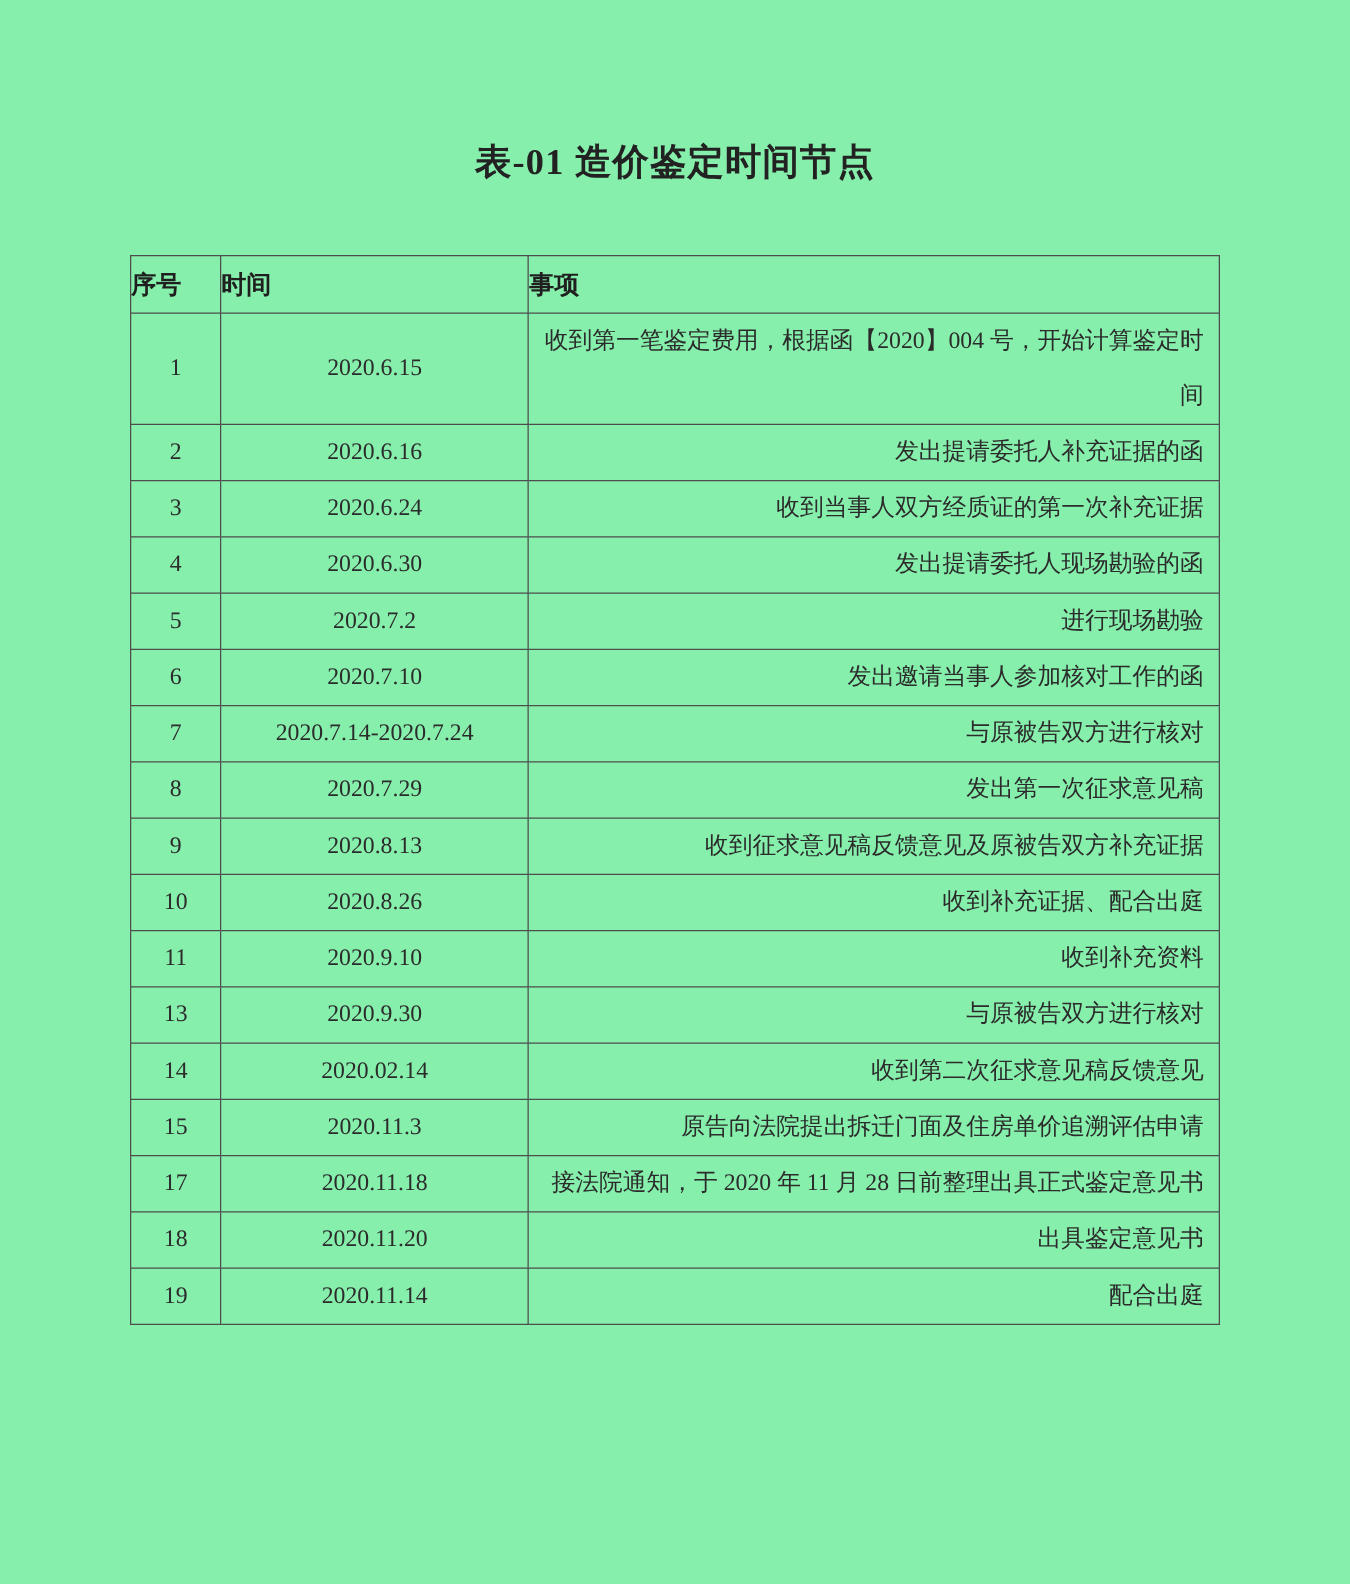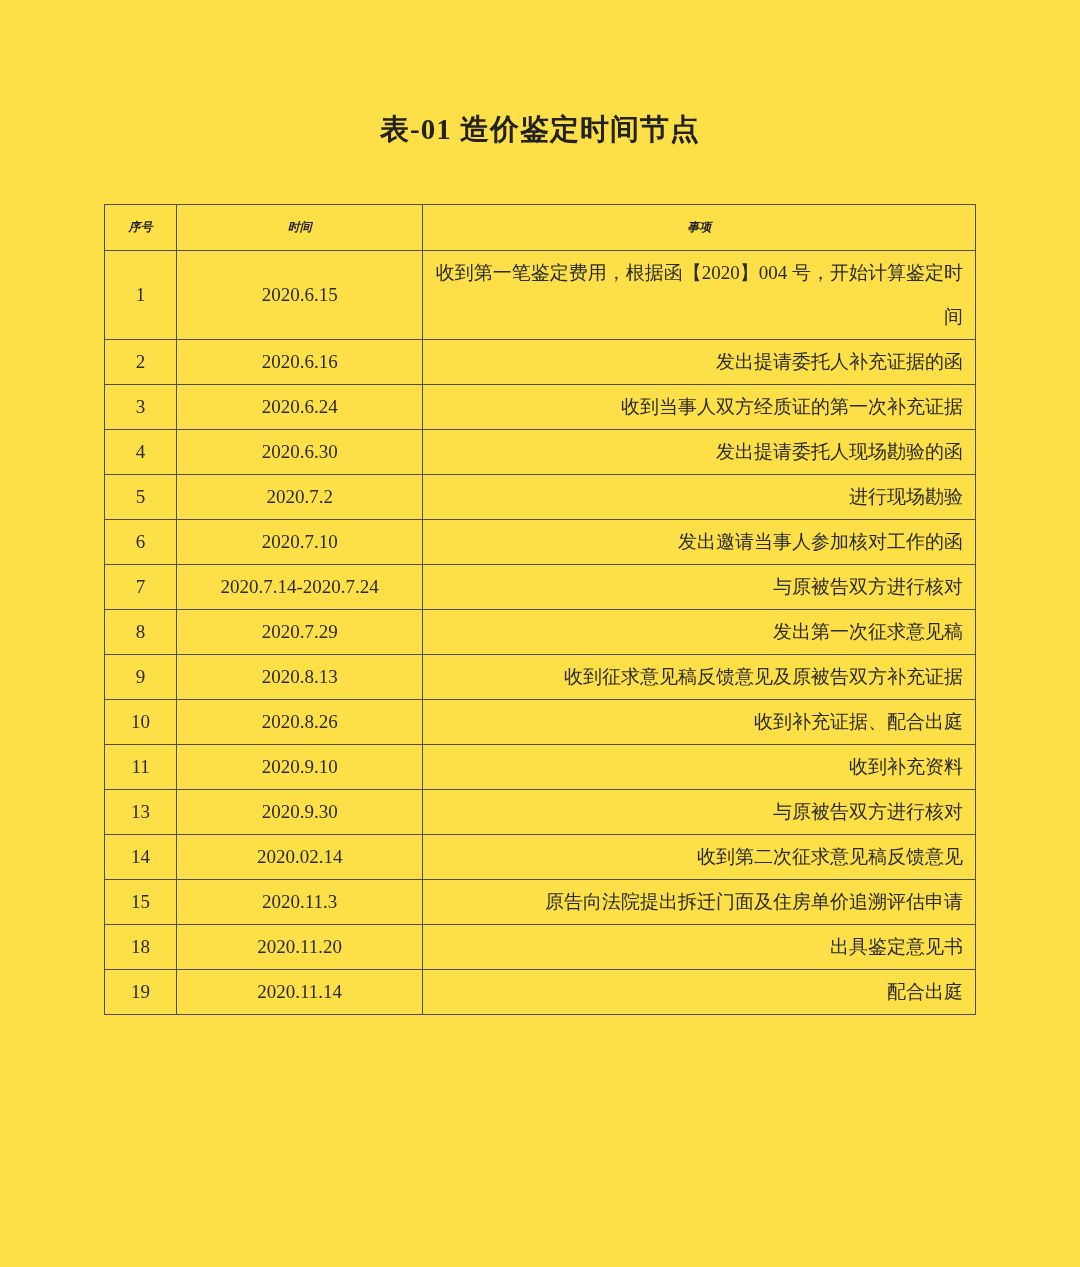--- a/index.html
+++ b/index.html
@@ -4,21 +4,21 @@
 <style>
   html, body {
     margin: 0;
     padding: 0;
     background: #ffffff;
   }
   .page {
     position: relative;
     width: 1080px;
     height: 1267px;
-    background: #fde047;
+    background: #86efac;
     font-family: "Liberation Serif", "DejaVu Serif", serif;
     color: #2b2b2b;
     overflow: hidden;
   }
   .doc-title {
     margin: 0;
     padding-top: 110px;
     text-align: center;
     font-size: 29px;
     font-weight: bold;
@@ -33,26 +33,25 @@
     font-size: 19px;
   }
   .doc-table th,
   .doc-table td {
     border: 1px solid #4d4d4d;
     vertical-align: middle;
     word-break: break-all;
   }
   .doc-table th {
     height: 45px;
-    font-size: 12px;
+    font-size: 20px;
     font-weight: bold;
-    text-align: center;
+    text-align: left;
     padding: 0;
     color: #1f1f1f;
-    font-style: italic;
   }
   .col-no   { width: 72px;  }
   .col-time { width: 246px; }
   .col-item { width: 552px; }
   .cell-no,
   .cell-time {
     text-align: center;
     height: 42px;
     line-height: 44px;
     padding: 0;
@@ -163,20 +162,25 @@
     <td class="cell-item">收到第二次征求意见稿反馈意见</td>
   </tr>
 
   <tr>
     <td class="cell-no">15</td>
     <td class="cell-time">2020.11.3</td>
     <td class="cell-item">原告向法院提出拆迁门面及住房单价追溯评估申请</td>
   </tr>
 
 
+  <tr>
+    <td class="cell-no">17</td>
+    <td class="cell-time">2020.11.18</td>
+    <td class="cell-item">接法院通知，于 2020 年 11 月 28 日前整理出具正式鉴定意见书</td>
+  </tr>
 
   <tr>
     <td class="cell-no">18</td>
     <td class="cell-time">2020.11.20</td>
     <td class="cell-item">出具鉴定意见书</td>
   </tr>
 
   <tr>
     <td class="cell-no">19</td>
     <td class="cell-time">2020.11.14</td>

